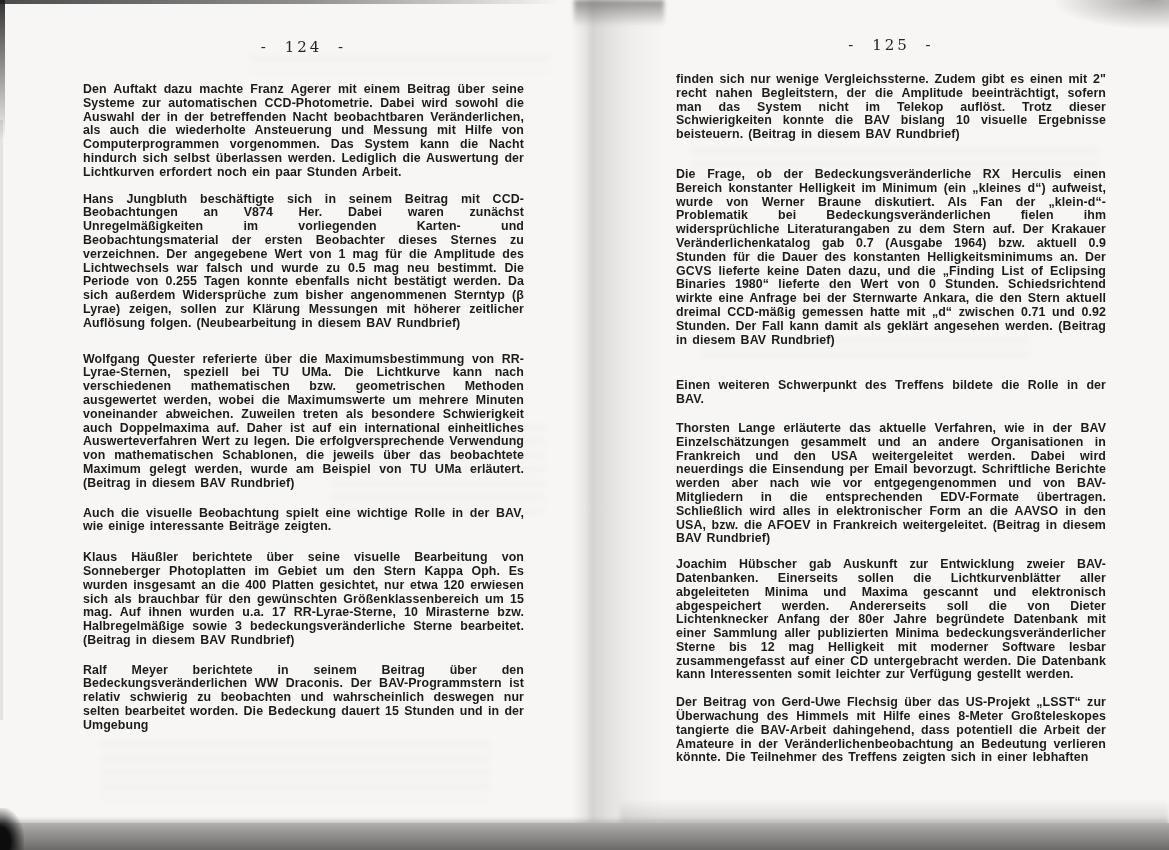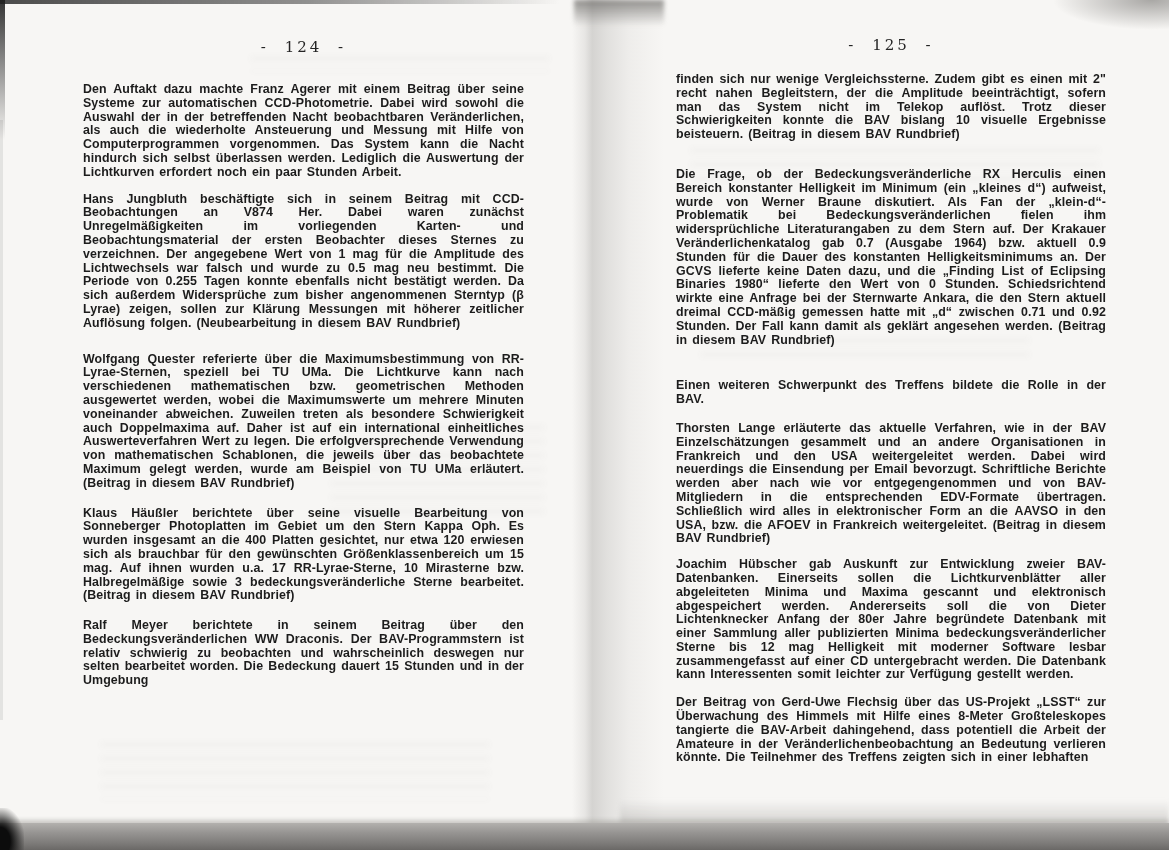--- a/index.html
+++ b/index.html
@@ -115,20 +115,21 @@
   <div class="artifact ghost ghost-3"></div>
   <div class="artifact ghost ghost-4"></div>
   <div class="artifact ghost ghost-5"></div>
 
   <div class="page page-left">
     <p class="page-number">- 124 -</p>
     <div class="body-text">
       <p class="mb13">Den Auftakt dazu machte Franz Agerer mit einem Beitrag über seine Systeme zur automatischen CCD-Photometrie. Dabei wird sowohl die Auswahl der in der betreffenden Nacht beobachtbaren Veränderlichen, als auch die wiederholte Ansteuerung und Messung mit Hilfe von Computerprogrammen vorgenommen. Das System kann die Nacht hindurch sich selbst überlassen werden. Lediglich die Auswertung der Lichtkurven erfordert noch ein paar Stunden Arbeit.</p>
       <p class="mb22">Hans Jungbluth beschäftigte sich in seinem Beitrag mit CCD-Beobachtungen an V874 Her. Dabei waren zunächst Unregelmäßigkeiten im vorliegenden Karten- und Beobachtungsmaterial der ersten Beobachter dieses Sternes zu verzeichnen. Der angegebene Wert von 1 mag für die Amplitude des Lichtwechsels war falsch und wurde zu 0.5 mag neu bestimmt. Die Periode von 0.255 Tagen konnte ebenfalls nicht bestätigt werden. Da sich außerdem Widersprüche zum bisher angenommenen Sterntyp (β Lyrae) zeigen, sollen zur Klärung Messungen mit höherer zeitlicher Auflösung folgen. (Neubearbeitung in diesem BAV Rundbrief)</p>
       <p class="mb16">Wolfgang Quester referierte über die Maximumsbestimmung von RR-Lyrae-Sternen, speziell bei TU UMa. Die Lichtkurve kann nach verschiedenen mathematischen bzw. geometrischen Methoden ausgewertet werden, wobei die Maximumswerte um mehrere Minuten voneinander abweichen. Zuweilen treten als besondere Schwierigkeit auch Doppelmaxima auf. Daher ist auf ein international einheitliches Auswerteverfahren Wert zu legen. Die erfolgversprechende Verwendung von mathematischen Schablonen, die jeweils über das beobachtete Maximum gelegt werden, wurde am Beispiel von TU UMa erläutert. (Beitrag in diesem BAV Rundbrief)</p>
+      <p class="mb17">Auch die visuelle Beobachtung spielt eine wichtige Rolle in der BAV, wie einige interessante Beiträge zeigten.</p>
       <p class="mb16">Klaus Häußler berichtete über seine visuelle Bearbeitung von Sonneberger Photoplatten im Gebiet um den Stern Kappa Oph. Es wurden insgesamt an die 400 Platten gesichtet, nur etwa 120 erwiesen sich als brauchbar für den gewünschten Größenklassenbereich um 15 mag. Auf ihnen wurden u.a. 17 RR-Lyrae-Sterne, 10 Mirasterne bzw. Halbregelmäßige sowie 3 bedeckungsveränderliche Sterne bearbeitet. (Beitrag in diesem BAV Rundbrief)</p>
       <p>Ralf Meyer berichtete in seinem Beitrag über den Bedeckungsveränderlichen WW Draconis. Der BAV-Programmstern ist relativ schwierig zu beobachten und wahrscheinlich deswegen nur selten bearbeitet worden. Die Bedeckung dauert 15 Stunden und in der Umgebung</p>
     </div>
   </div>
 
   <div class="page page-right">
     <p class="page-number">- 125 -</p>
     <div class="body-text">
       <p class="mb26">finden sich nur wenige Vergleichssterne. Zudem gibt es einen mit 2" recht nahen Begleitstern, der die Amplitude beeinträchtigt, sofern man das System nicht im Telekop auflöst. Trotz dieser Schwierigkeiten konnte die BAV bislang 10 visuelle Ergebnisse beisteuern. (Beitrag in diesem BAV Rundbrief)</p>
       <p class="mb32">Die Frage, ob der Bedeckungsveränderliche RX Herculis einen Bereich konstanter Helligkeit im Minimum (ein „kleines d“) aufweist, wurde von Werner Braune diskutiert. Als Fan der „klein-d“-Problematik bei Bedeckungsveränderlichen fielen ihm widersprüchliche Literaturangaben zu dem Stern auf. Der Krakauer Veränderlichenkatalog gab 0.7 (Ausgabe 1964) bzw. aktuell 0.9 Stunden für die Dauer des konstanten Helligkeitsminimums an. Der GCVS lieferte keine Daten dazu, und die „Finding List of Eclipsing Binaries 1980“ lieferte den Wert von 0 Stunden. Schiedsrichtend wirkte eine Anfrage bei der Sternwarte Ankara, die den Stern aktuell dreimal CCD-mäßig gemessen hatte mit „d“ zwischen 0.71 und 0.92 Stunden. Der Fall kann damit als geklärt angesehen werden. (Beitrag in diesem BAV Rundbrief)</p>

